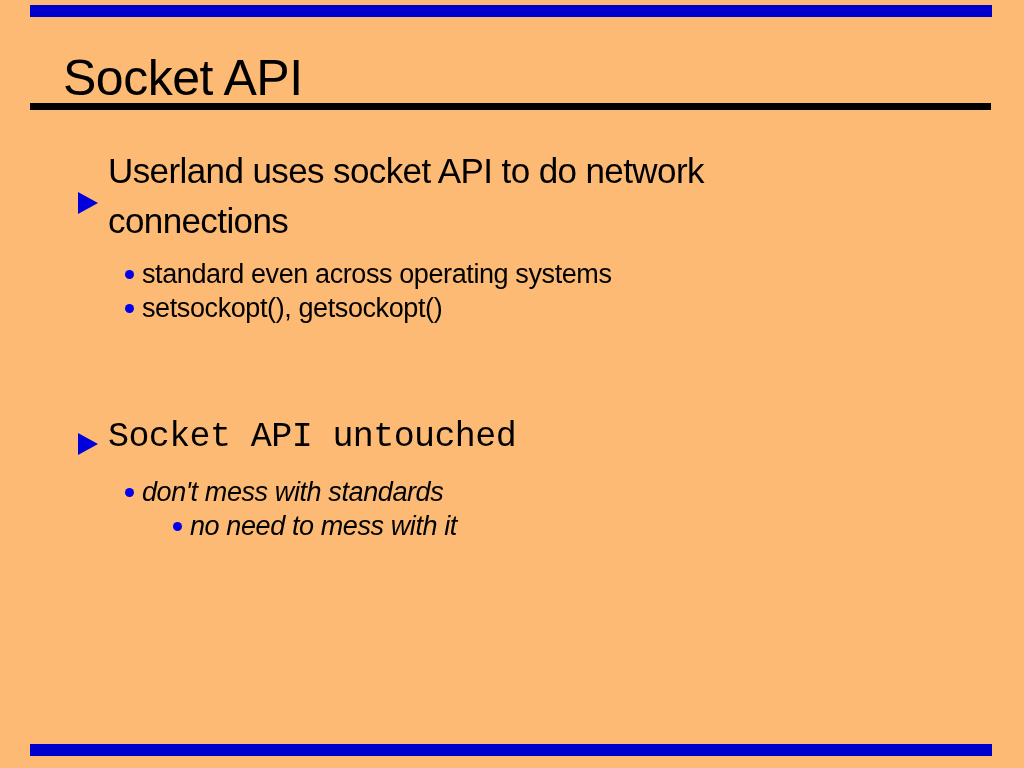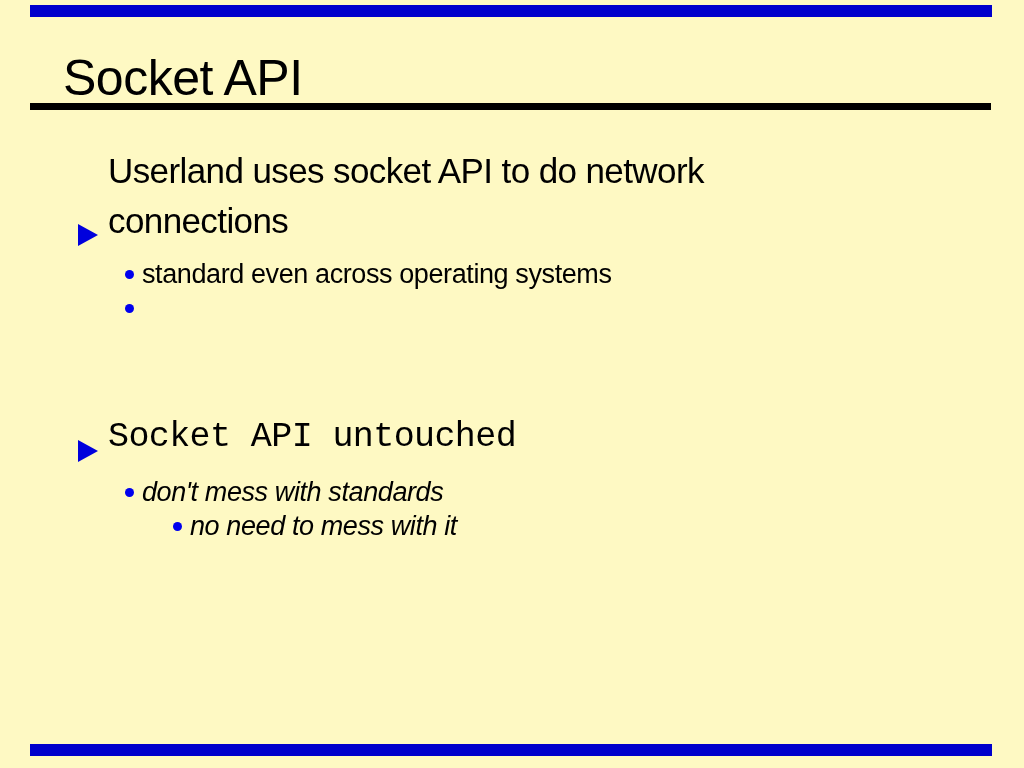--- a/index.html
+++ b/index.html
@@ -4,21 +4,21 @@
 <style>
   html, body {
     margin: 0;
     padding: 0;
     background: #ffffff;
   }
   .slide {
     position: relative;
     width: 1024px;
     height: 768px;
-    background: #fef9c3;
+    background: #fdba74;
     overflow: hidden;
     font-family: "Liberation Sans", sans-serif;
     color: #000000;
   }
   .hbar {
     position: absolute;
     left: 30px;
     width: 962px;
     height: 12px;
   }
@@ -40,21 +40,21 @@
     top: 103px;
     width: 961px;
     height: 7px;
     background: #000000;
   }
 
   .l1-row {
     position: absolute;
     left: 78px;
     display: flex;
-    align-items: flex-end;
+    align-items: center;
   }
   .l1-row.first { top: 146px; }
   .l1-row.second { top: 412px; font-family: Liberation Mono, monospace; }
 
   .tri {
     width: 0;
     height: 0;
     border-left: 20px solid #0000dd;
     border-top: 11px solid transparent;
     border-bottom: 11px solid transparent;
@@ -113,20 +113,21 @@
     <span class="l1-text">Userland uses socket API to do network connections</span>
   </div>
 
   <ul class="sub first">
     <li>
       <span class="dot"></span>
       <span>standard even across operating systems</span>
     </li>
     <li>
       <span class="dot"></span>
+      <span>setsockopt(), getsockopt()</span>
     </li>
   </ul>
 
   <div class="l1-row second">
     <span class="tri"></span>
     <span class="l1-text">Socket API untouched</span>
   </div>
 
   <ul class="sub second">
     <li>

